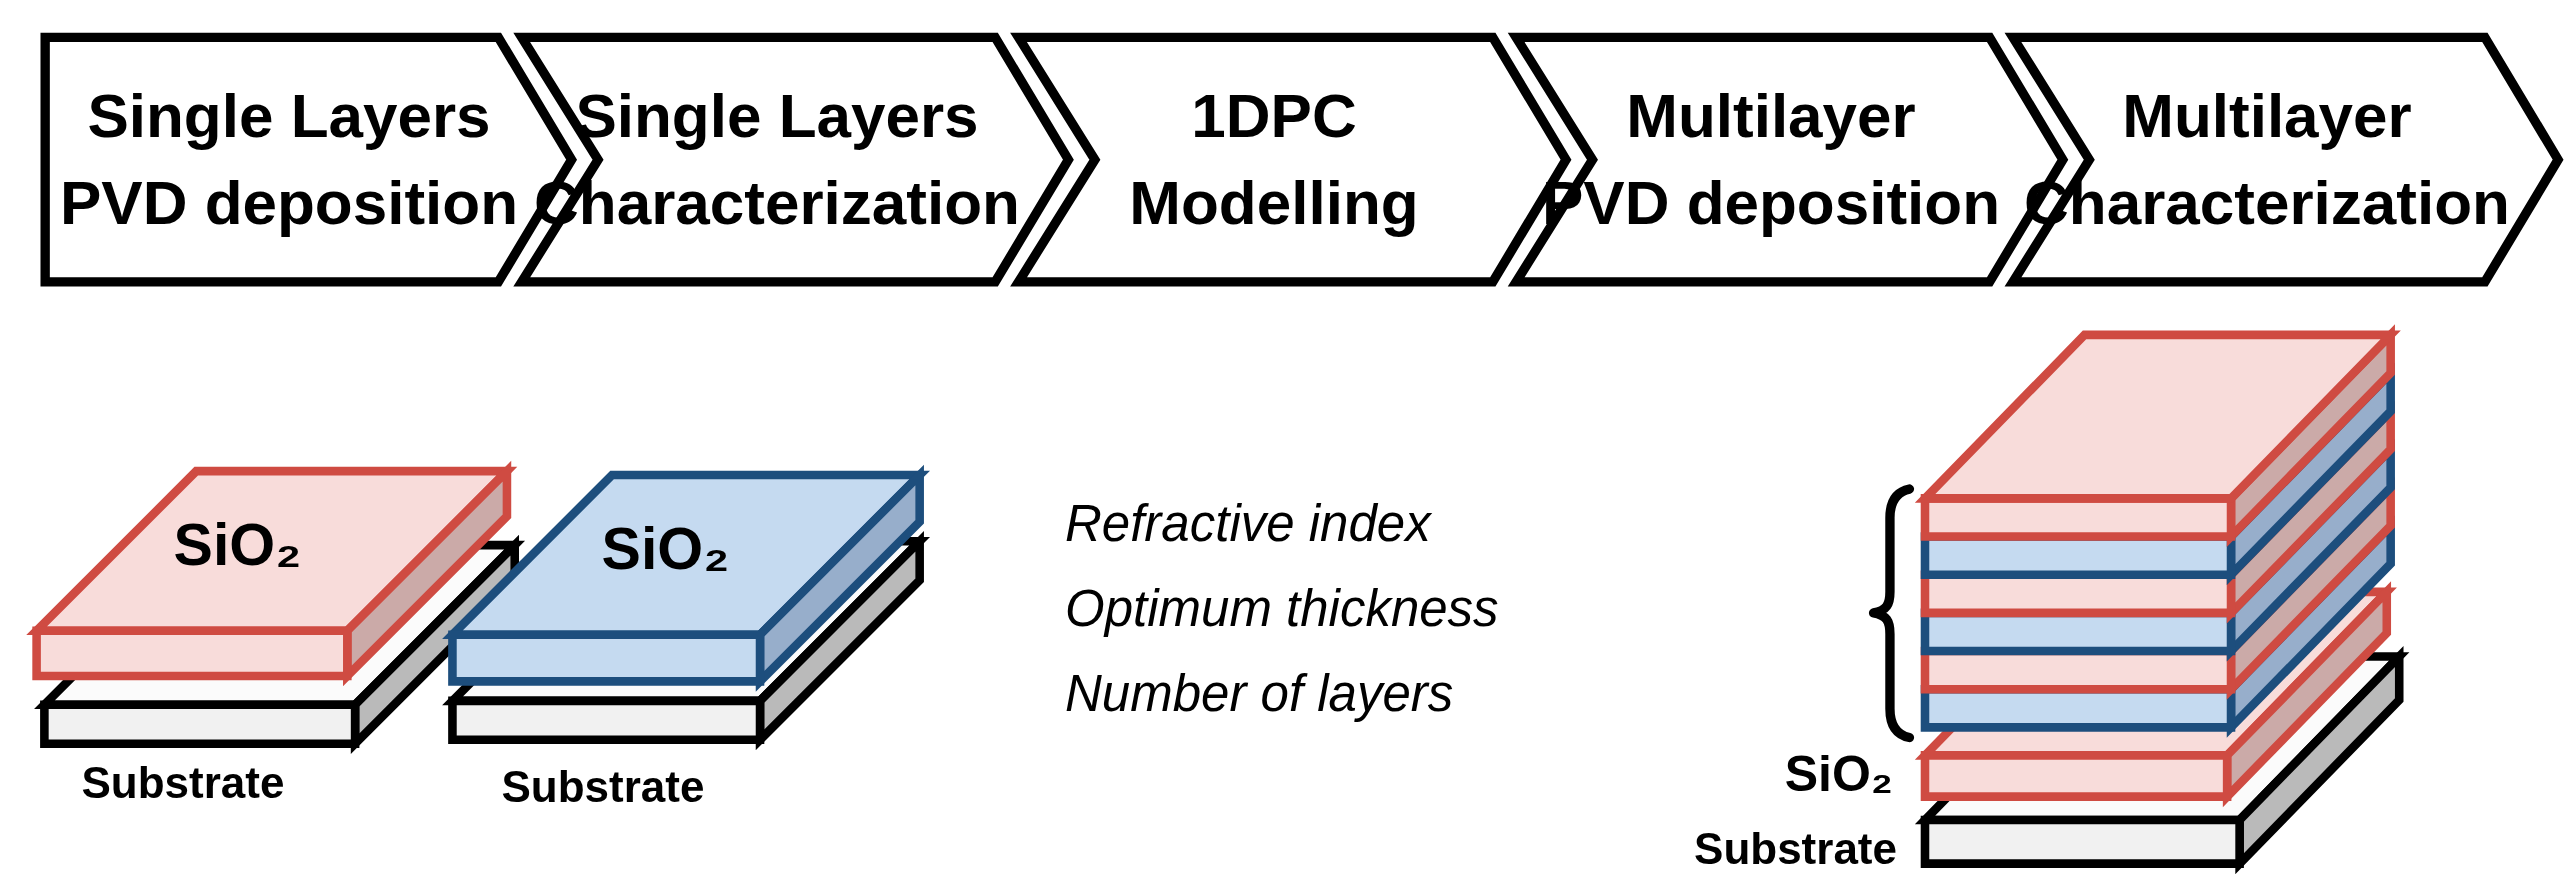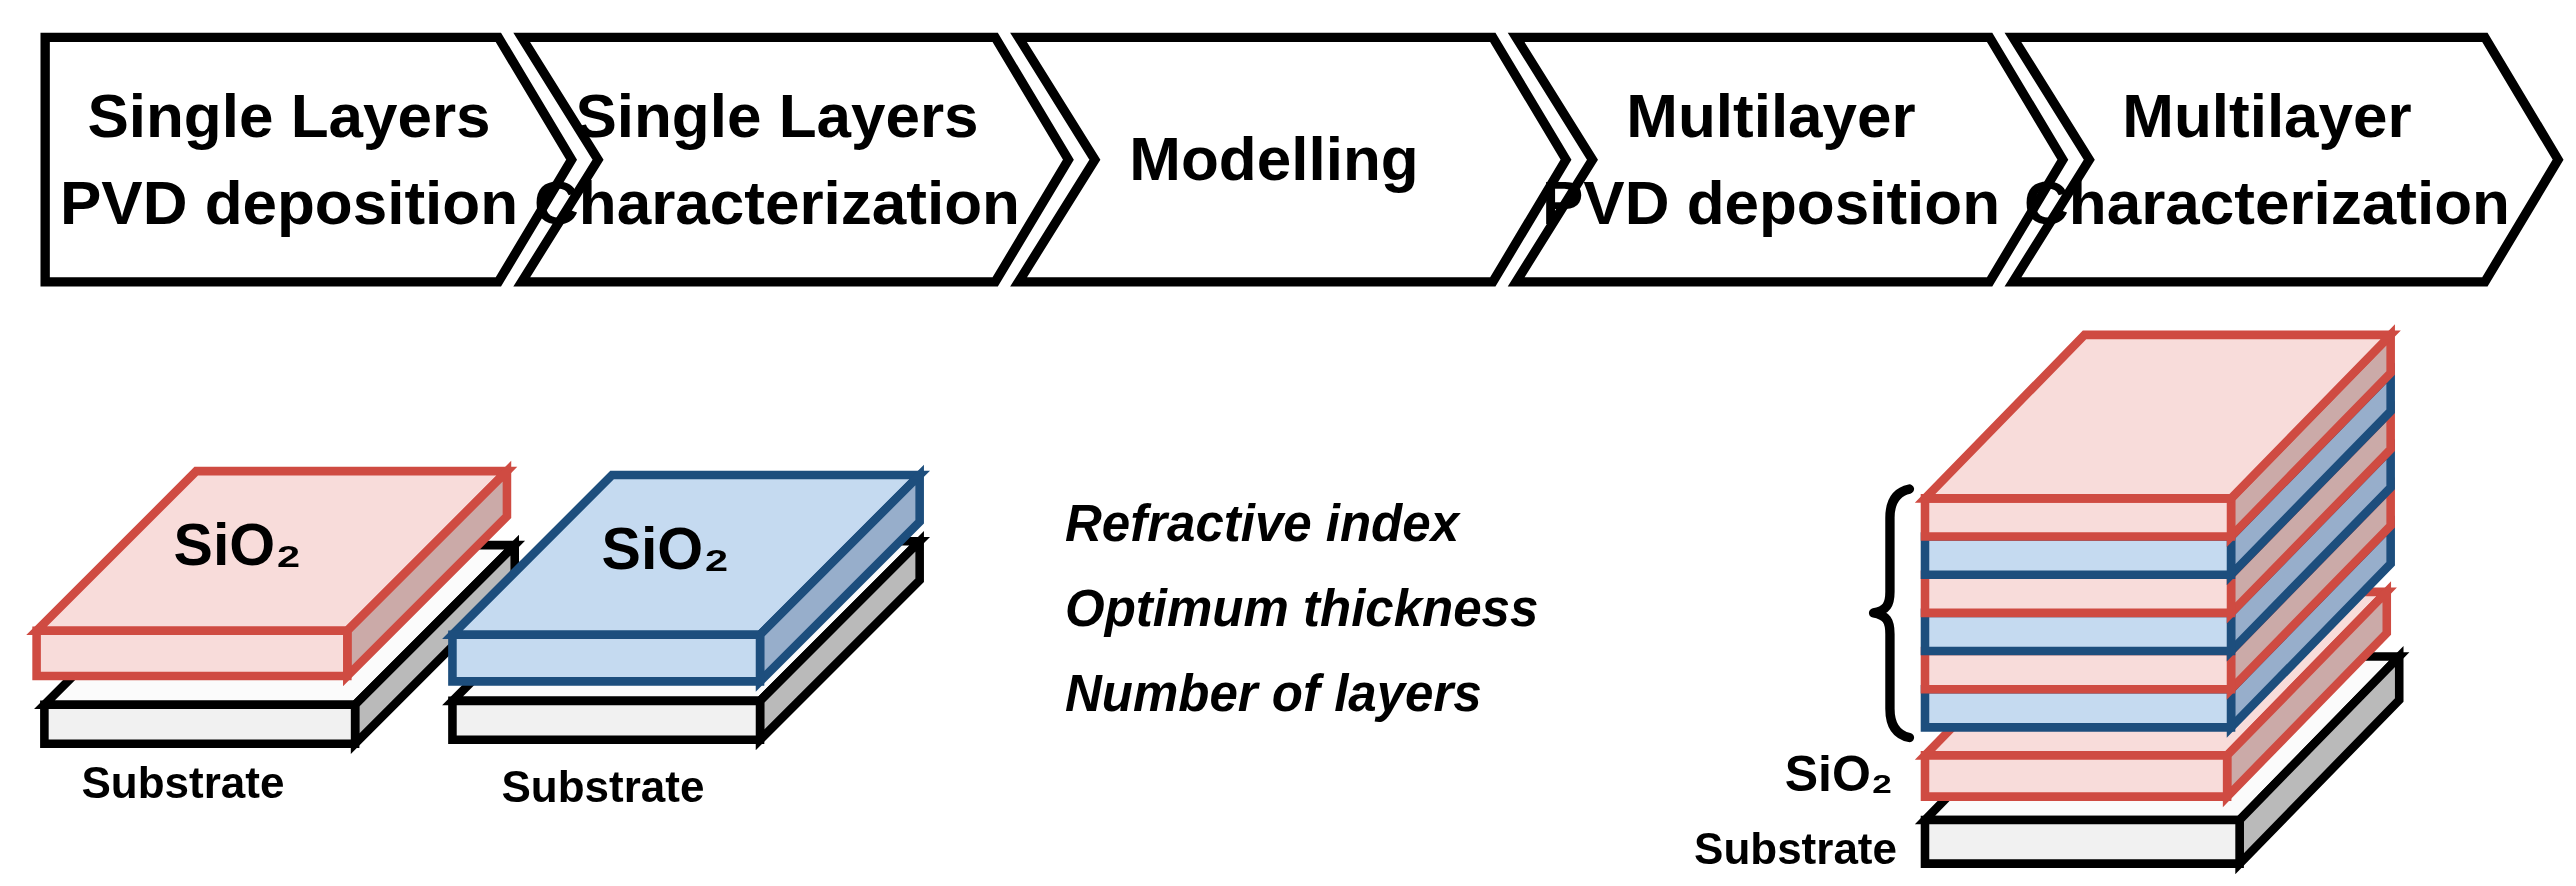--- a/index.html
+++ b/index.html
@@ -20,21 +20,21 @@
   .pk-t,.pk-f{fill:var(--pink-fill);stroke:var(--red);stroke-width:11;stroke-miterlimit:8;}
   .pk-s{fill:var(--pink-side);stroke:var(--red);stroke-width:11;stroke-miterlimit:8;}
   .bl-t,.bl-f{fill:var(--blue-fill);stroke:var(--navy);stroke-width:11;stroke-miterlimit:8;}
   .bl-s{fill:var(--blue-side);stroke:var(--navy);stroke-width:11;stroke-miterlimit:8;}
   .brace{fill:none;stroke:var(--outline);stroke-width:12;stroke-linecap:round;stroke-linejoin:round;}
 
   .lbl{position:absolute;color:var(--ink);display:flex;align-items:center;justify-content:center;text-align:center;}
   .chev-label{top:37px;width:498px;height:245px;flex-direction:column;font-weight:700;font-size:62px;line-height:1.4;}
   .slab-label{font-weight:700;font-size:59px;}
   .substrate-label{font-weight:700;font-size:44px;}
-  .model-line{font-style:italic;font-weight:700;font-size:51px;justify-content:flex-start;text-align:center;}
+  .model-line{font-style:italic;font-weight:400;font-size:51px;justify-content:flex-start;text-align:center;}
   .stack-annotation{font-weight:700;font-size:53px;justify-content:flex-end;text-align:right;}
   .sio2-right-label{font-weight:700;font-size:50px;justify-content:flex-end;text-align:right;}
   .substrate-right-label{font-weight:700;font-size:44px;justify-content:flex-end;text-align:right;}
 </style>
 </head>
 <body>
 
 <div class="page">
 
   <svg class="shapes" viewBox="0 0 3308 1139" xmlns="http://www.w3.org/2000/svg">
@@ -114,20 +114,21 @@
 
   <div class="lbl chev-label" style="left:40px">
     <span>Single Layers</span>
     <span>PVD deposition</span>
   </div>
   <div class="lbl chev-label" style="left:528px">
     <span>Single Layers</span>
     <span>Characterization</span>
   </div>
   <div class="lbl chev-label" style="left:1025px">
+    <span>1DPC</span>
     <span>Modelling</span>
   </div>
   <div class="lbl chev-label" style="left:1522px">
     <span>Multilayer</span>
     <span>PVD deposition</span>
   </div>
   <div class="lbl chev-label" style="left:2018px">
     <span>Multilayer</span>
     <span>Characterization</span>
   </div>

